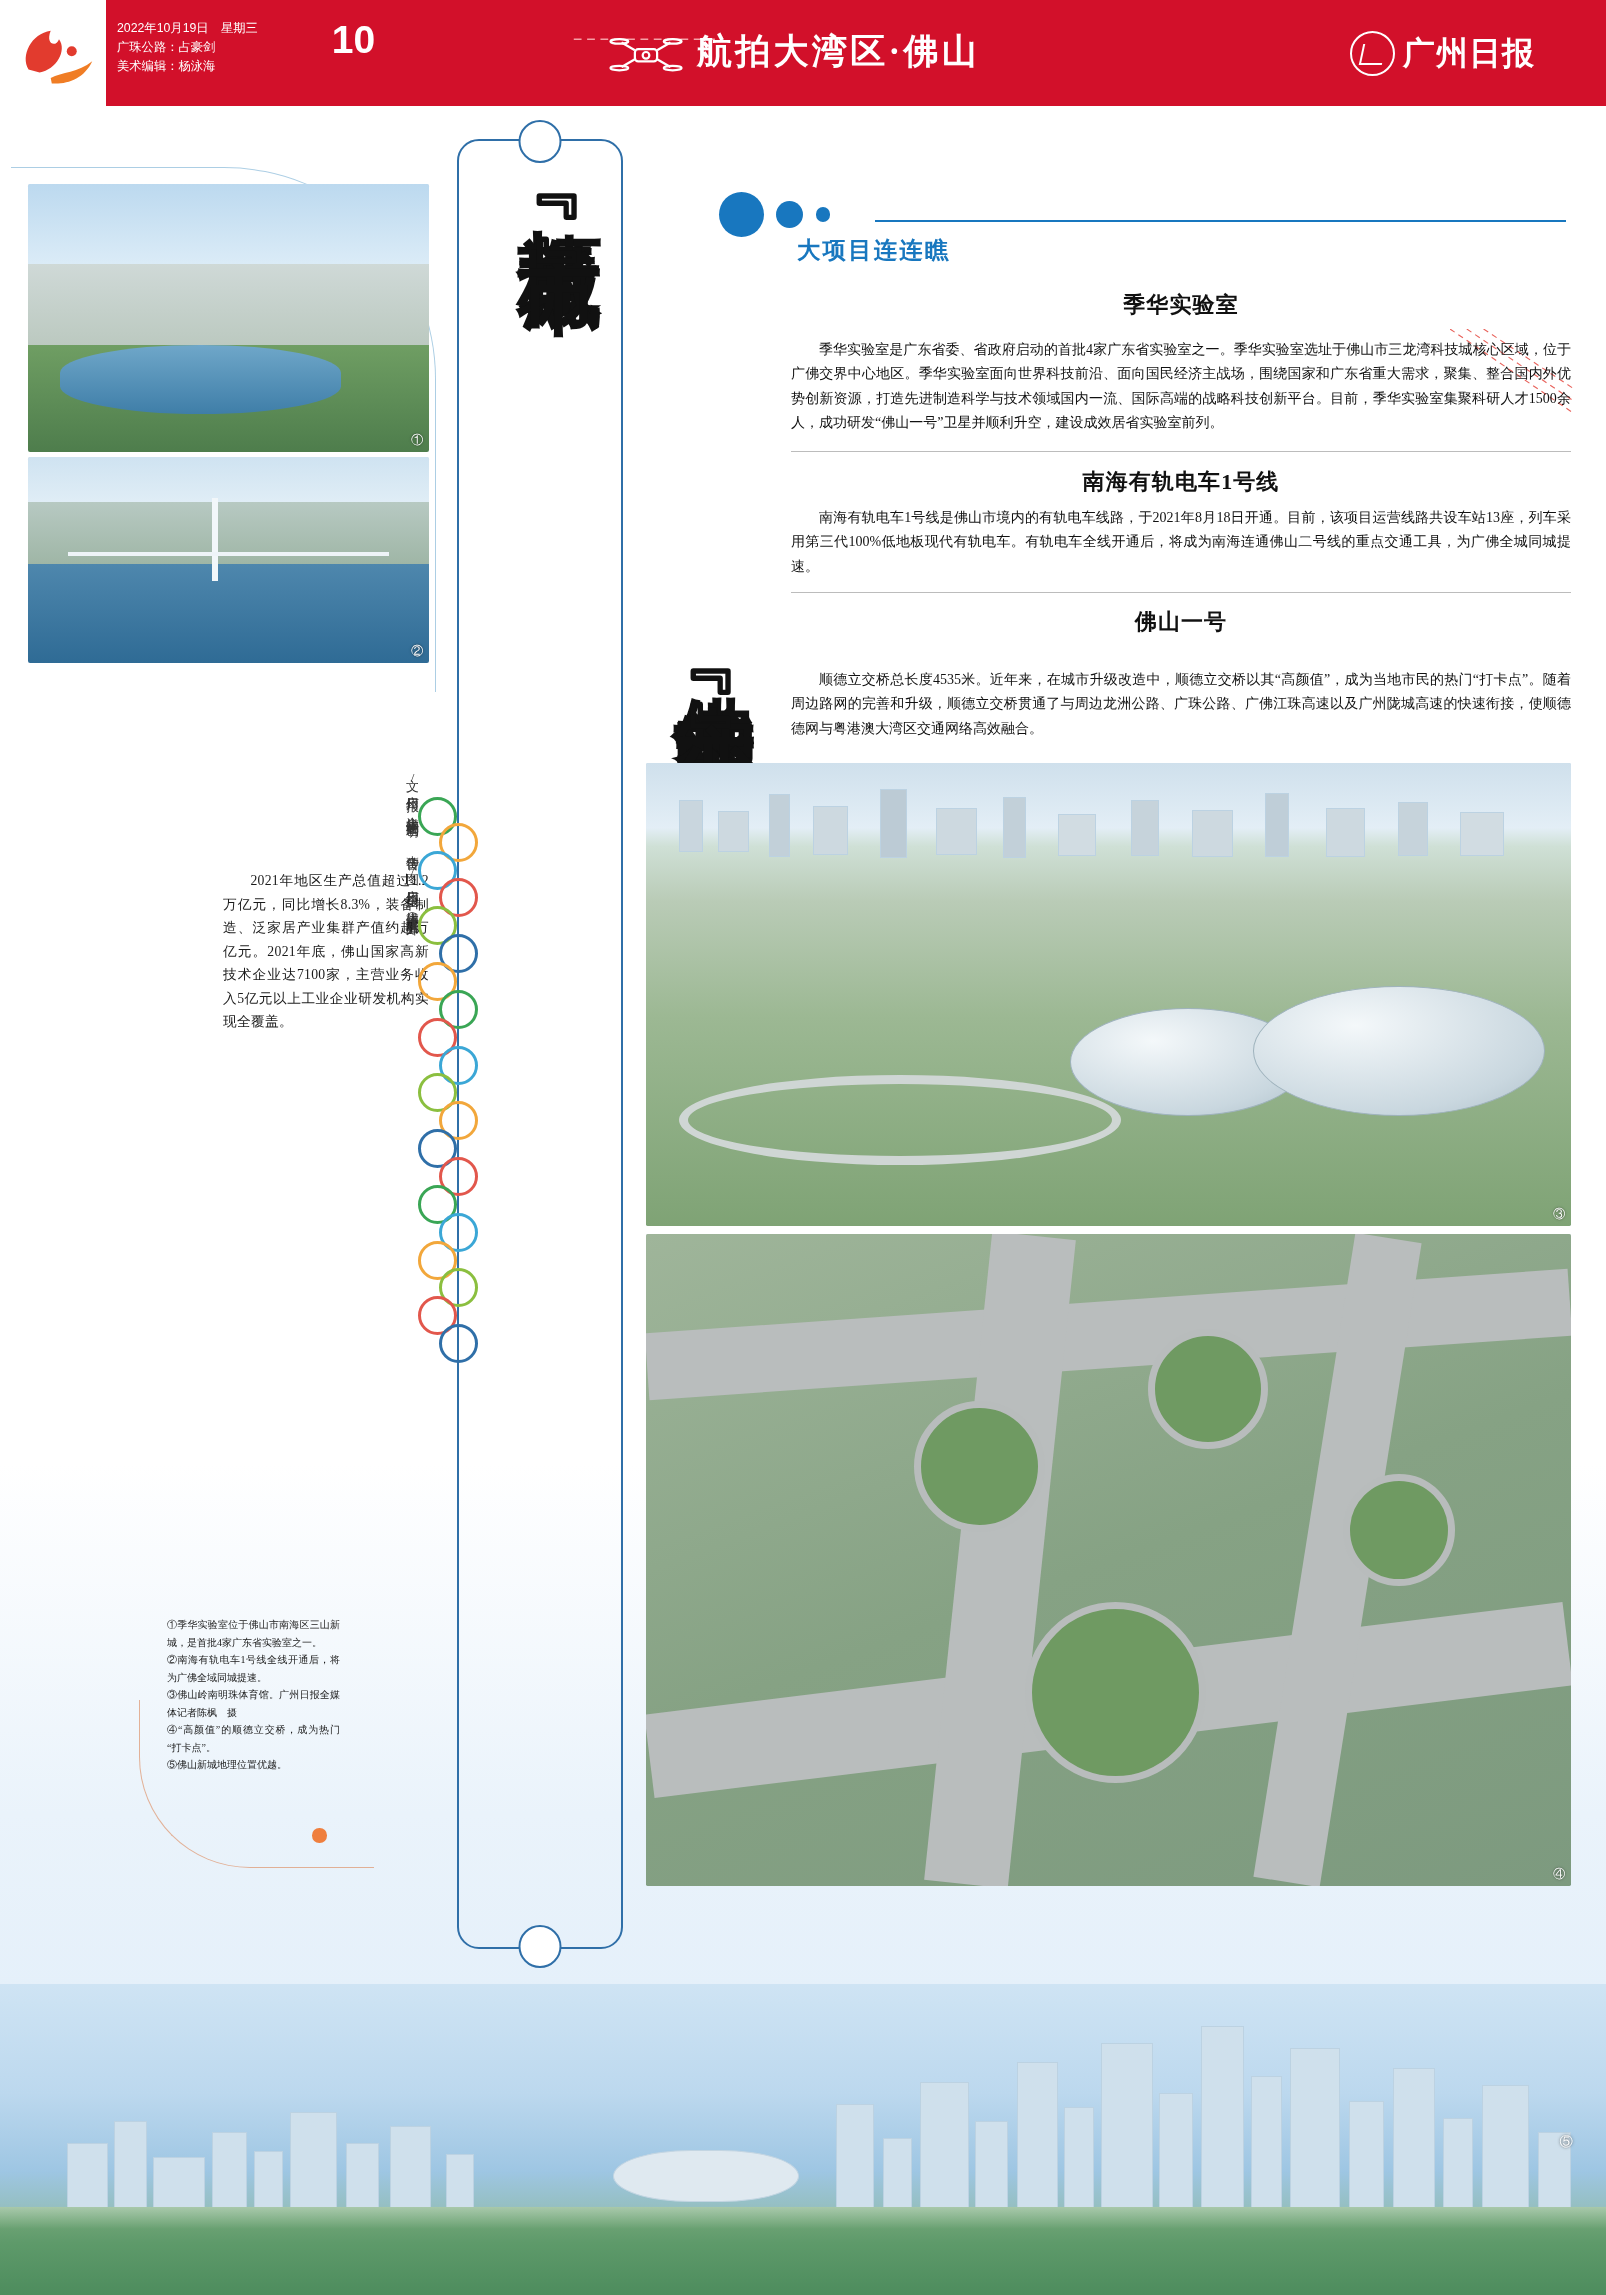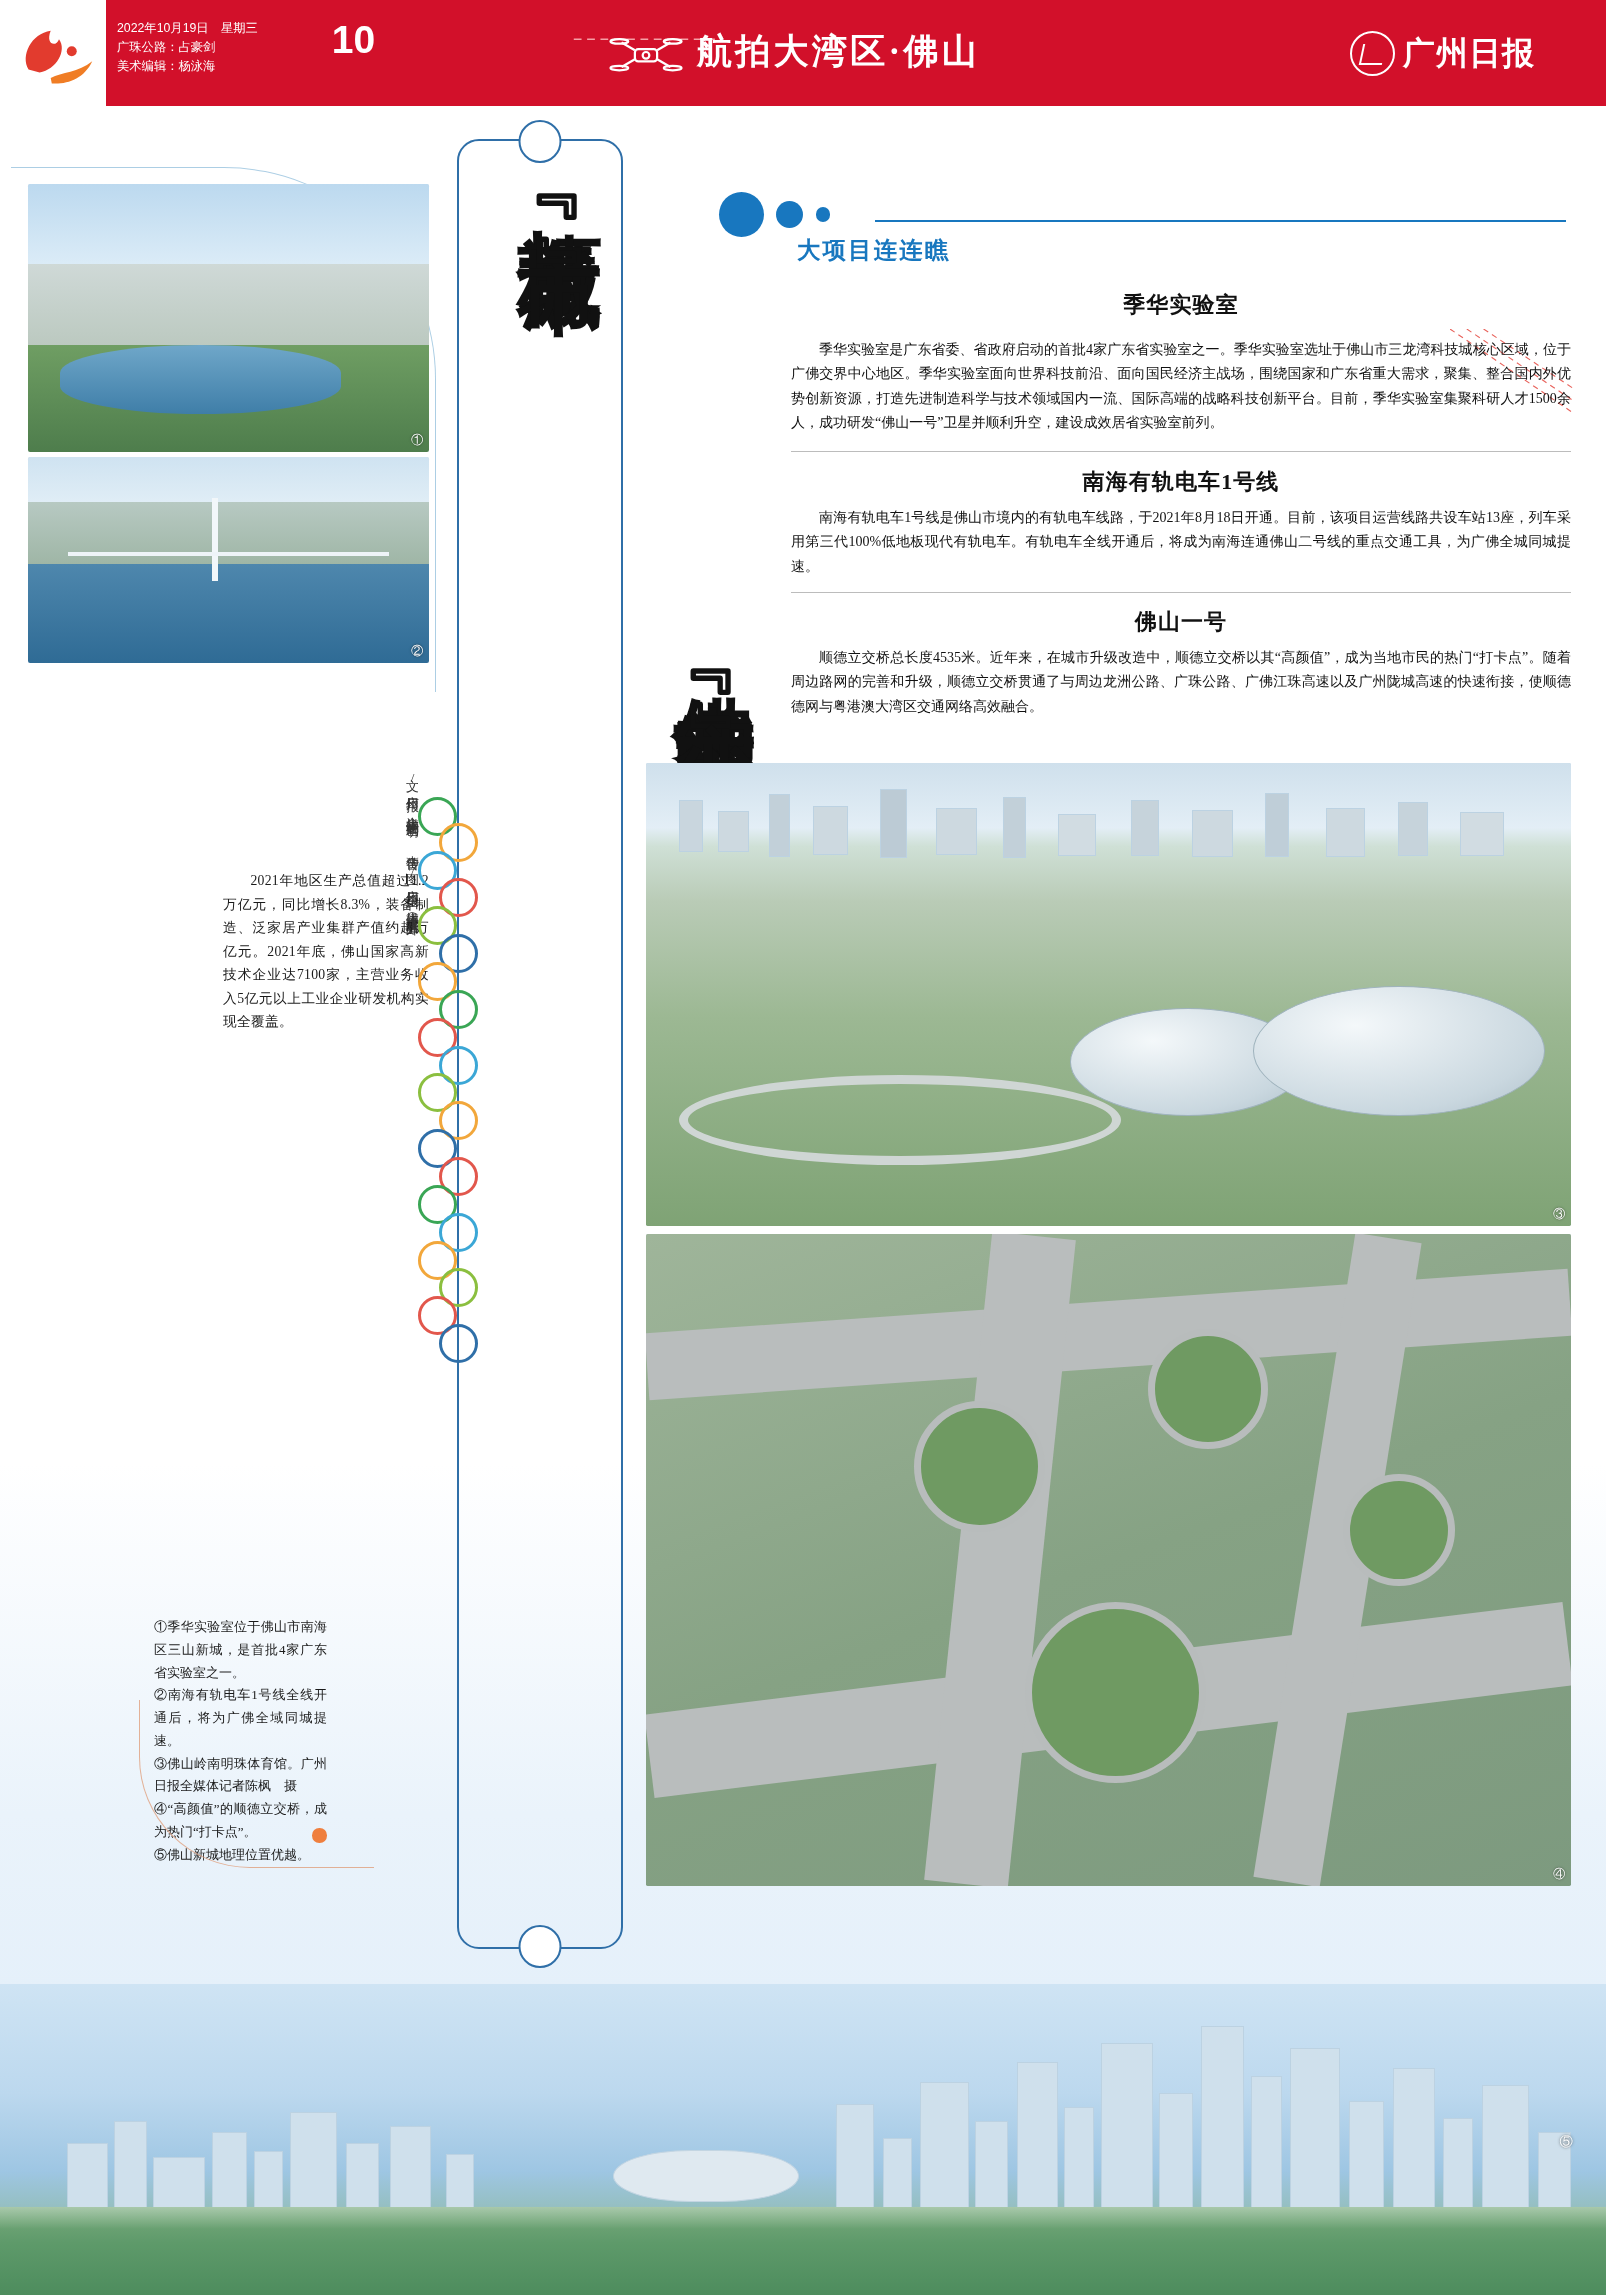--- a/index.html
+++ b/index.html
@@ -121,22 +121,22 @@
     writing-mode:vertical-rl;text-orientation:upright;
     height:167px;font-size:13px;line-height:1.9;color:#333;letter-spacing:1.1px;
   }
   .leftcol{
     position:absolute;left:223px;top:869px;width:206px;height:624px;
     font-size:13.7px;line-height:1.72;color:#1a1a1a;text-align:justify;
     letter-spacing:0.3px;
   }
   .leftcol p{margin:0 0 7.8px 0;text-indent:2em;}
   .caption-list{
-    position:absolute;left:154px;top:1616px;width:173px;
-    font-size:13px;line-height:1.75;color:#1a1a1a;text-align:justify;
+    position:absolute;left:167px;top:1616px;width:173px;
+    font-size:10px;line-height:1.75;color:#1a1a1a;text-align:justify;
   }
   .caption-list p{margin:0;text-indent:0;}
 
   
   .headline-frame{
     position:absolute;left:457px;top:139px;width:162px;height:1806px;
     border:2.8px solid #2f6fa8;border-radius:22px;
   }
   .headline-frame:before,.headline-frame:after{
     content:"";position:absolute;left:50%;transform:translateX(-50%);
@@ -185,21 +185,21 @@
     position:absolute;width:780px;left:791px;
     font-size:14px;line-height:1.74;text-align:justify;color:#111;text-indent:2em;
   }
   .art-div{
     position:absolute;left:791px;width:780px;height:1.1px;background:#bcbcbc;
   }
   #h1{top:290px;} #p1{top:338px;}
   #div1{top:451px;}
   #h2{top:467px;} #p2{top:506px;}
   #div2{top:592px;}
-  #h3{top:607px;} #p3{top:646px;}
+  #h3{top:607px;} #p3{top:668px;}
 
   
   #photo3{left:646px;top:763px;width:925px;height:463px;border-radius:1.7px;}
   #photo3 .sky{position:absolute;inset:0;background:linear-gradient(180deg,#cfe0ec 0%,#e3eef6 14%,#cfe0d6 18%,#b9cbb6 30%,#9cb893 55%,#7fa375 100%);}
   #photo3 .skyline{position:absolute;left:0;top:8%;width:100%;height:16%;}
   #photo3 .dome{
     position:absolute;border-radius:50%;
     background:radial-gradient(ellipse at 35% 30%,#f4f8fa,#c9d7df 70%,#aebfc9);
     border:1.1px solid #9fb3bd;
   }

